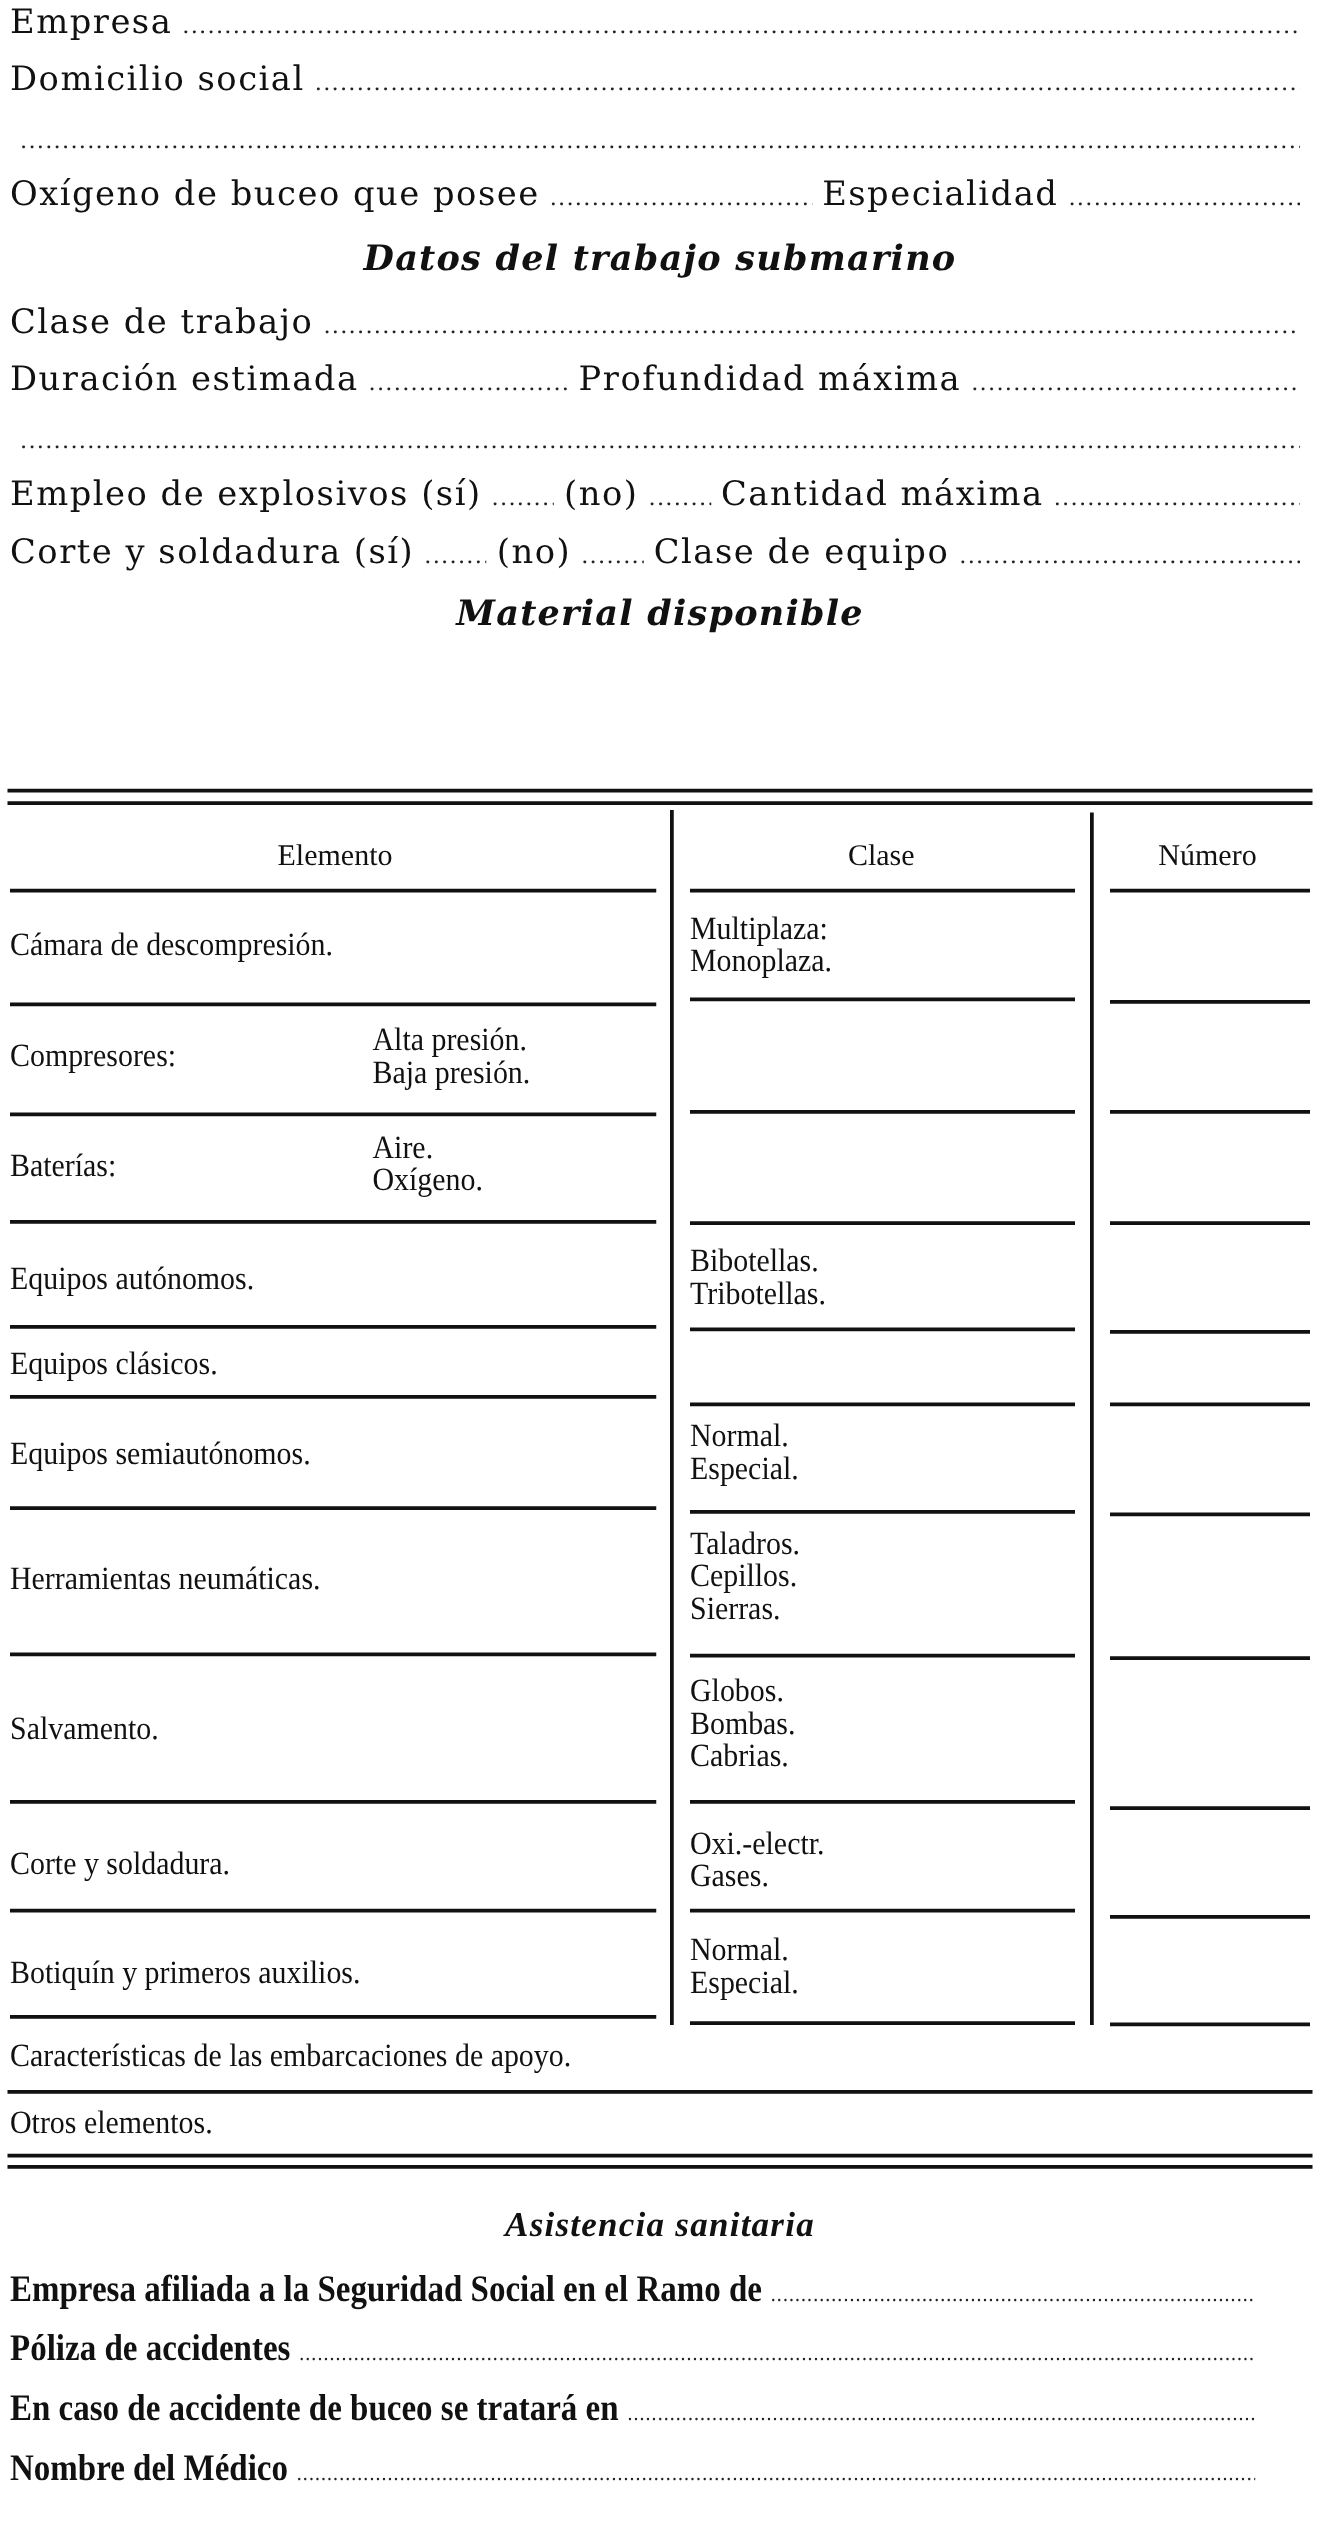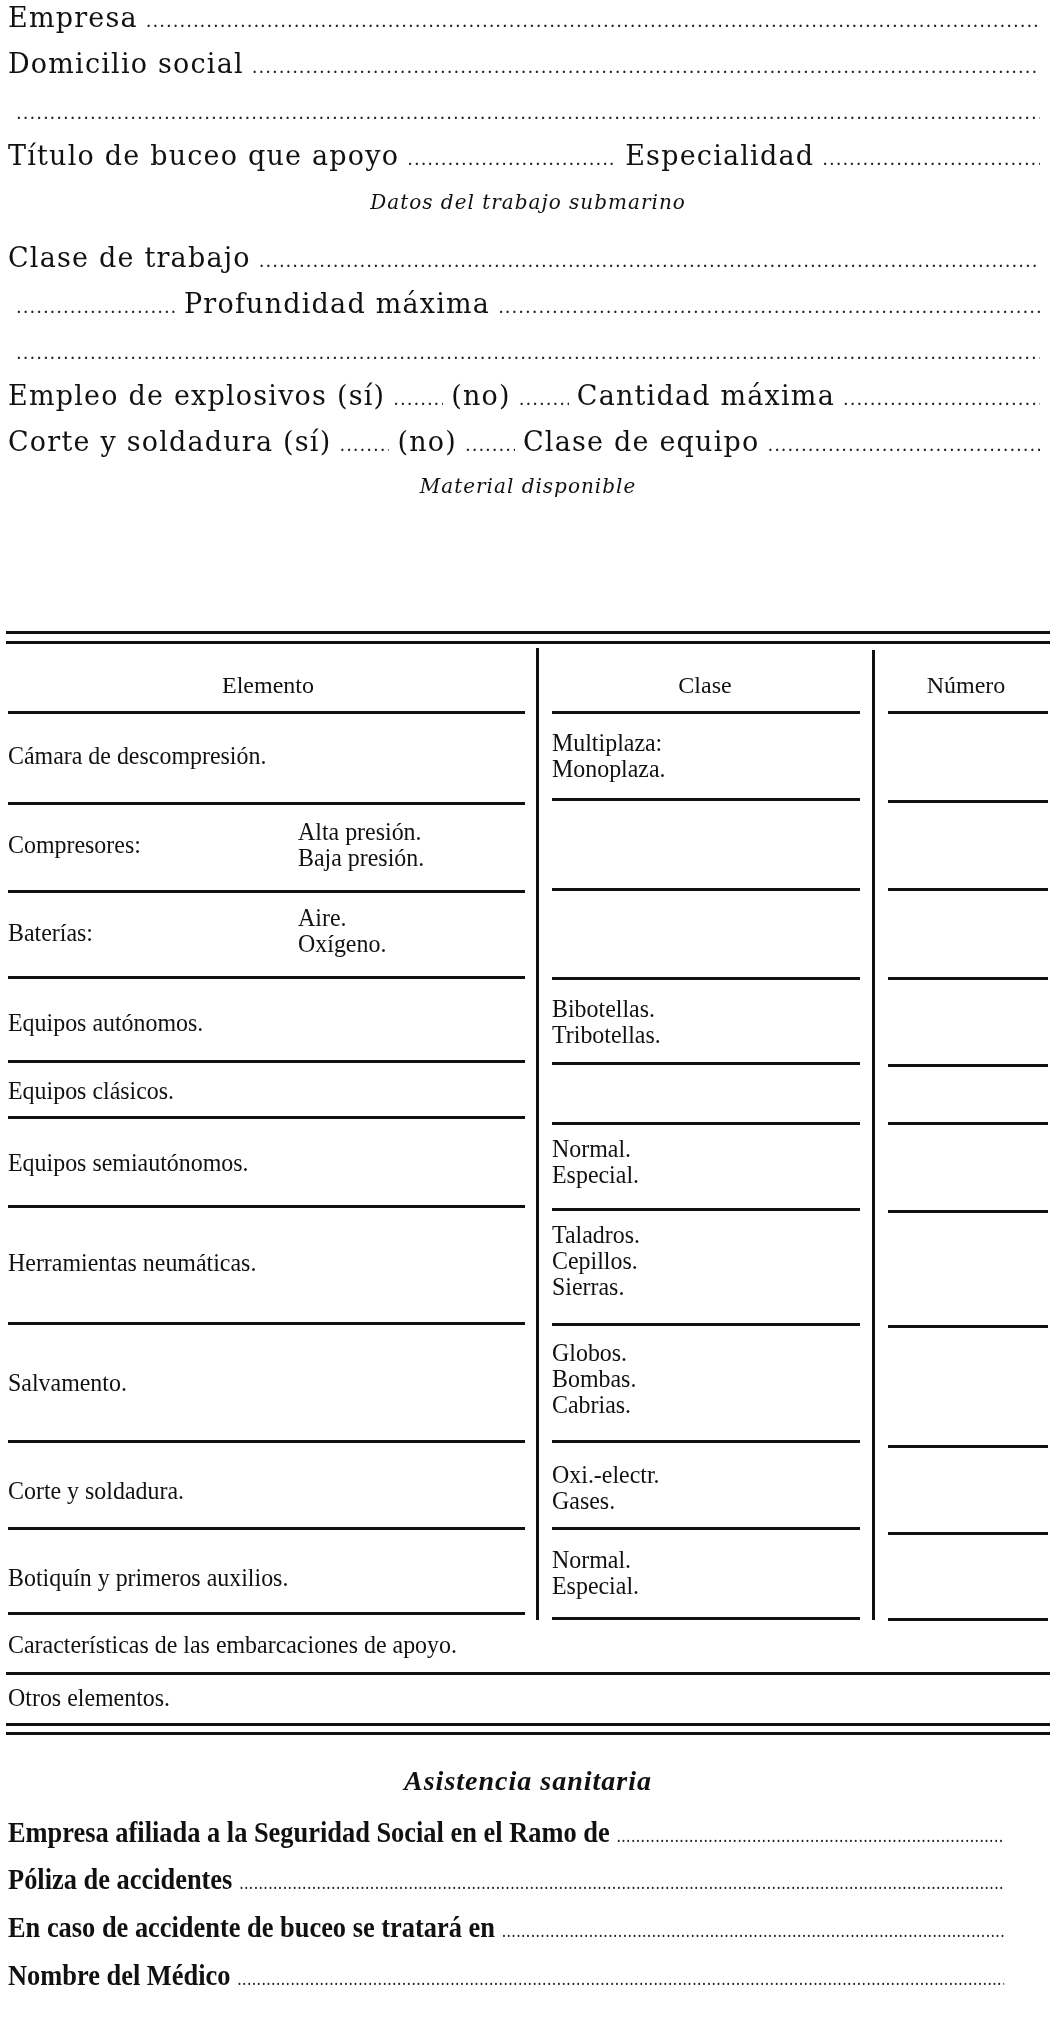--- a/index.html
+++ b/index.html
@@ -2,21 +2,21 @@
 <html><head>
 <meta charset="utf-8">
 <style>
   html, body { margin:0; padding:0; background:#fff; }
   body { width:1056px; height:2023px; position:relative; overflow:hidden; color:#111;
          font-family:"DejaVu Serif", serif; }
   .line { position:absolute; left:8px; right:8px; font-size:27px; letter-spacing:1.2px;
           display:flex; align-items:baseline; white-space:nowrap; }
   .dots { flex:1; overflow:hidden; margin:0 8px; color:#222; }
   .dots::after { content:"................................................................................................................................................................................................................"; letter-spacing:1px; font-size:18px; }
-  .heading { position:absolute; left:0; right:0; text-align:center; font-style:italic; font-size:20px; letter-spacing:1px; }
+  .heading { position:absolute; left:0; right:0; text-align:center; font-style:italic; font-size:28px; letter-spacing:1px;font-weight:bold; }
   .hr { position:absolute; background:#111; height:3px; }
   .vr { position:absolute; background:#111; width:3px; }
   .cell { position:absolute; font-family:"Liberation Serif", serif; font-size:26px; line-height:26px; transform:scaleX(0.92); transform-origin:left; }
   .hdr { position:absolute; font-family:"Liberation Serif", serif; font-size:24px; text-align:center; }
   .sans-cond { font-family:"Liberation Serif", serif; font-size:30px; transform:scaleX(0.88); transform-origin:left; letter-spacing:0; }
 </style>
 </head>
 <body>
 
 <div class="line" style="top:2px;">
@@ -24,33 +24,34 @@
   <span class="dots"></span>
 </div>
 <div class="line" style="top:48px;">
   <span>Domicilio social</span>
   <span class="dots"></span>
 </div>
 <div class="line" style="top:94px;">
   <span class="dots"></span>
 </div>
 <div class="line" style="top:140px;">
-  <span>Título de buceo que apoyo</span>
+  <span>Oxígeno de buceo que posee</span>
   <span class="dots" style="flex:0 0 210px;"></span>
   <span>Especialidad</span>
   <span class="dots"></span>
 </div>
 
 <div class="heading" style="top:190px;">Datos del trabajo submarino</div>
 
 <div class="line" style="top:242px;text-align:center;">
   <span>Clase de trabajo</span>
   <span class="dots"></span>
 </div>
 <div class="line" style="top:288px;">
+  <span>Duración estimada</span>
   <span class="dots" style="flex:0 0 160px;"></span>
   <span>Profundidad máxima</span>
   <span class="dots"></span>
 </div>
 <div class="line" style="top:334px;">
   <span class="dots"></span>
 </div>
 <div class="line" style="top:380px;">
   <span>Empleo de explosivos (sí)</span>
   <span class="dots" style="flex:0 0 50px;"></span>

